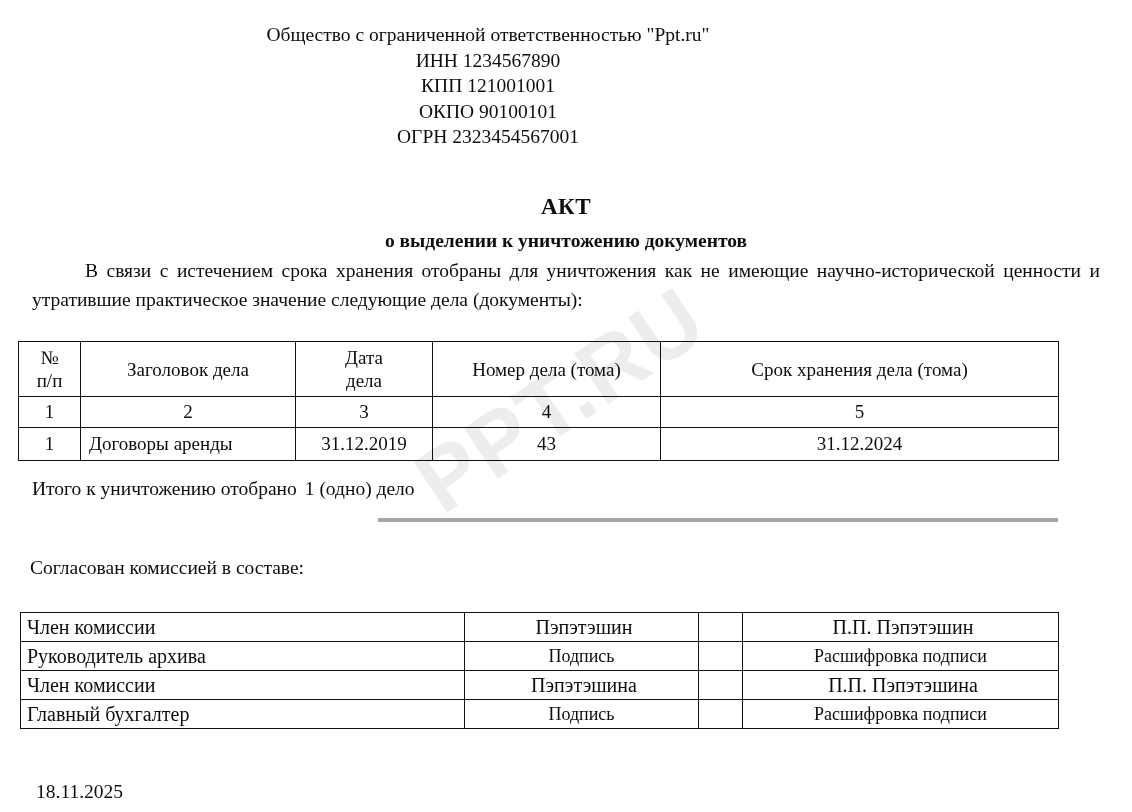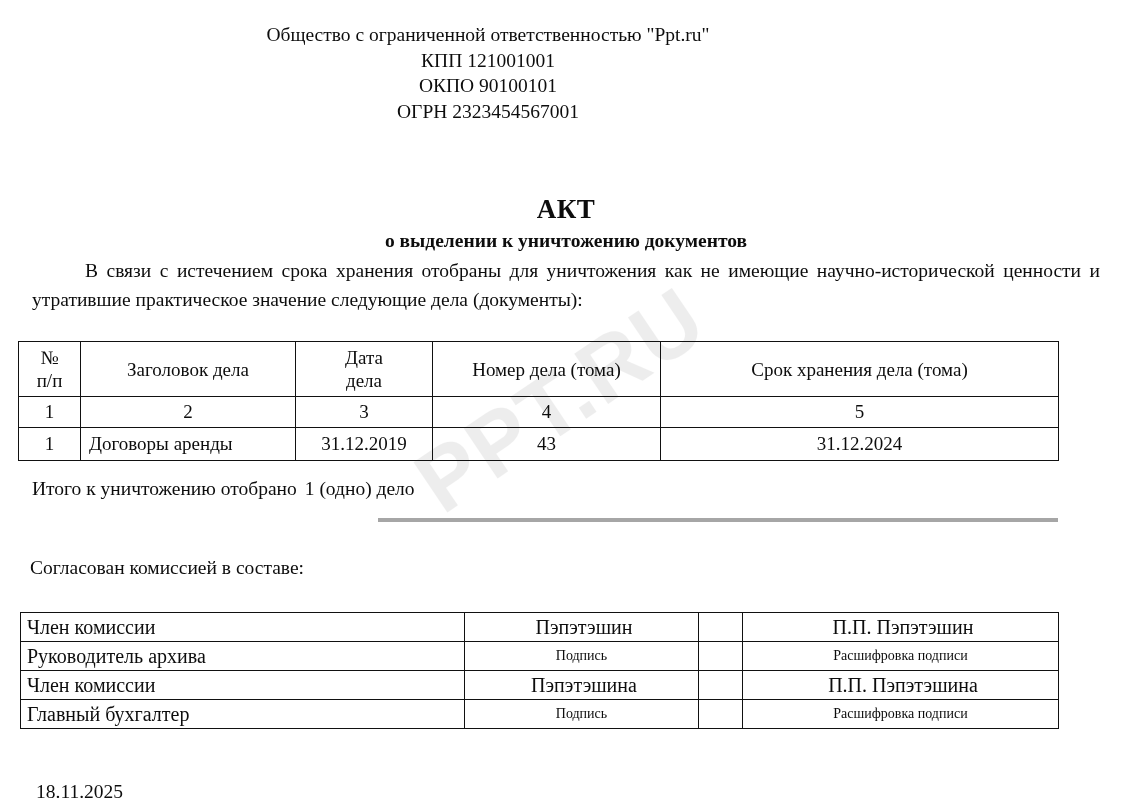--- a/index.html
+++ b/index.html
@@ -67,21 +67,21 @@
     white-space: nowrap;
   }
 
   
   .doc-title {
     position: absolute;
     left: 0;
     top: 194px;
     width: 1132px;
     text-align: center;
-    font-size: 27px;
+    font-size: 23px;
     font-weight: 700;
     letter-spacing: 0.5px;
   }
   .doc-subtitle {
     position: absolute;
     left: 0;
     top: 230px;
     width: 1132px;
     text-align: center;
     font-size: 19.5px;
@@ -195,21 +195,21 @@
     text-align: left;
     font-size: 20px;
   }
   table.signatures td.name {
     text-align: center;
     font-size: 20px;
     padding-left: 11px;
   }
   table.signatures td.hint {
     text-align: center;
-    font-size: 14px;
+    font-size: 18px;
   }
   table.signatures td.blank {
     border-left: 1.6px solid #111111;
     border-right: 1.6px solid #111111;
   }
 
   
   .footer-date {
     position: absolute;
     left: 36px;
@@ -223,20 +223,21 @@
 <div class="page">
 
   <div class="watermark">
     <span>PPT.RU</span>
   </div>
 
   <div class="content">
 
     <div class="org-header">
       <div class="line">Общество с ограниченной ответственностью "Ppt.ru"</div>
+      <div class="line">ИНН 1234567890</div>
       <div class="line">КПП 121001001</div>
       <div class="line">ОКПО 90100101</div>
       <div class="line">ОГРН 2323454567001</div>
     </div>
 
     <div class="doc-title">АКТ</div>
     <div class="doc-subtitle">о выделении к уничтожению документов</div>
 
     <div class="intro">В связи с истечением срока хранения отобраны для уничтожения как не имеющие научно-исторической ценности и утратившие практическое значение следующие дела (документы):</div>
 

